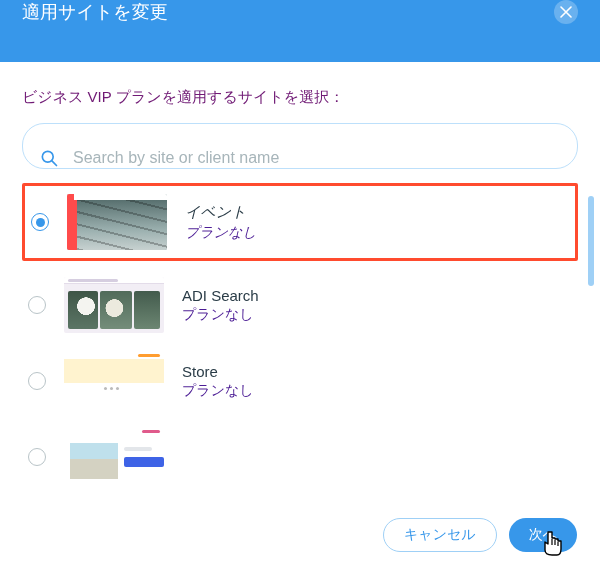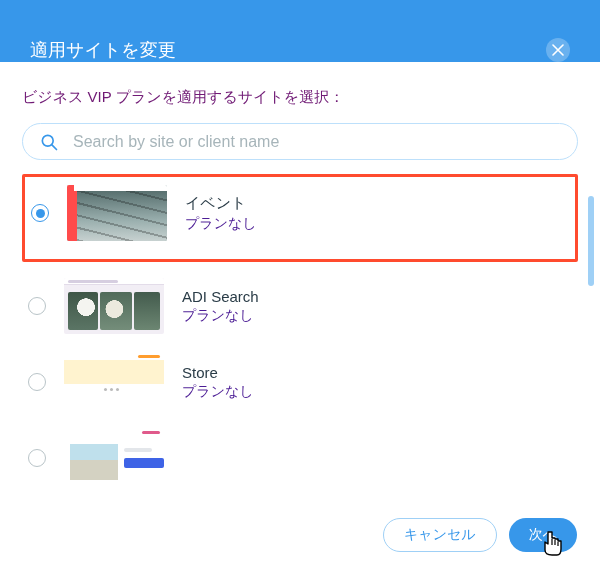--- a/index.html
+++ b/index.html
@@ -11,39 +11,39 @@
     width: 600px;
     height: 562px;
     overflow: hidden;
     position: relative;
   }
   .header {
     background: #3797ea;
     color: #fff;
     height: 62px;
     display: flex;
-    align-items: flex-end;
+    align-items: flex-start;
     justify-content: space-between;
-    padding: 0 30px;
+    padding: 0 22px;
   }
   .header-title { font-size: 18px; font-weight: 500; }
   .close-btn {
     width: 24px; height: 24px; border-radius: 50%;
     background: rgba(255,255,255,0.25);
     display: flex; align-items: center; justify-content: center;
     cursor: pointer;
   }
   .close-btn svg { width: 12px; height: 12px; }
   .body { padding: 26px 22px 0 22px; }
   .subtitle { font-size: 15px; color: #701a75; margin-bottom: 16px; }
   .search {
     border: 1px solid #bde0fb;
     border-radius: 22px;
-    height: 37px;
-    display: flex; align-items: center;
+    height: 46px;
+    display: flex; align-items: flex-end;
     padding: 0 16px;
     gap: 12px;
     margin-bottom: 14px;
   }
   .search svg { width: 20px; height: 20px; flex: 0 0 auto; }
   .search input {
     border: none; outline: none; flex: 1;
     font-size: 16px; color: #999;
     background: transparent;
   }
@@ -99,22 +99,23 @@
   .thumb4 .pic{position:absolute;left:6px;top:14px;width:48px;height:36px;background:
     linear-gradient(180deg,#bfe0ec 0 45%, #d4d2c2 45% 100%);}
   .thumb4 .line1{position:absolute;left:60px;top:18px;width:28px;height:4px;background:#e3e6ea;border-radius:2px;}
   .thumb4 .btn{position:absolute;left:60px;top:28px;width:16px;height:10px;background:#3e63e6;border-radius:2px;}
   .meta { display:flex; flex-direction:column; gap:2px; }
   .site-title { font-size:15px; color:#2a3c47; }
   .site-plan { font-size:14px; color:#4c1d95; }
   .highlight-box {
     border: 3px solid #ff4b2e;
     border-radius: 2px;
-    padding: 6px 8px 16px 4px;
+    padding: 6px 8px 6px 4px;
     margin: 0 0 6px 0;
+    font-style: italic;
   }
   .highlight-box .row { padding: 2px 2px; }
   .footer {
     position: absolute; right: 23px; bottom: 10px;
     display: flex; gap: 12px; align-items:center;
   }
   .btn {
     height: 34px; border-radius: 17px; padding: 0 20px;
     font-size: 14px; display:flex; align-items:center; justify-content:center;
     cursor: pointer;

